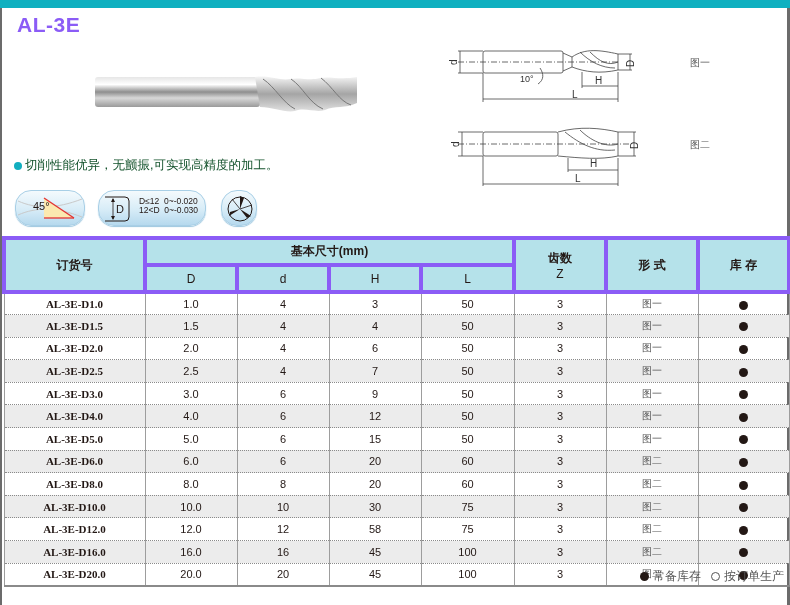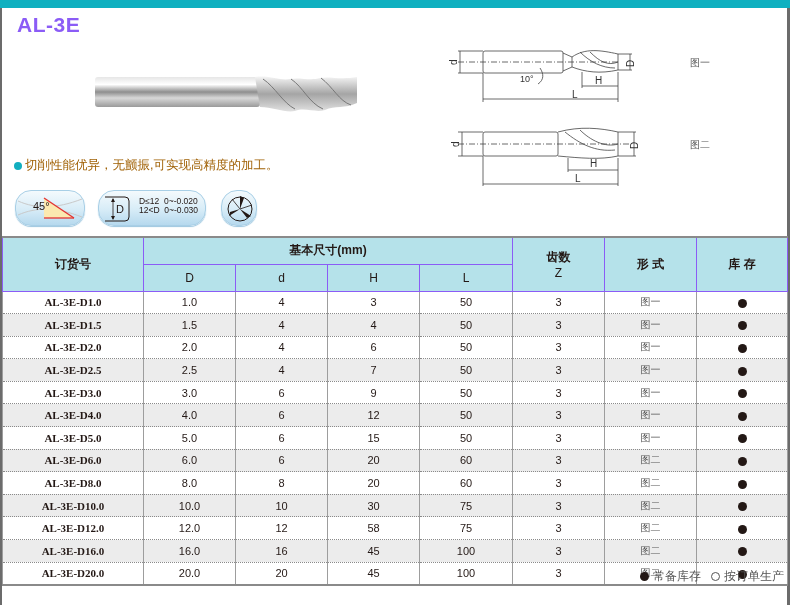--- a/index.html
+++ b/index.html
@@ -10,33 +10,33 @@
   .frame-right { position: absolute; left: 787px; top: 8px; width: 3px; height: 597px; background: #6b6b6b; }
   .title { position: absolute; left: 17px; top: 13px; font-size: 21px; font-weight: bold; color: #8b5cf6; letter-spacing: 0.5px; }
 
   .tool-photo { position: absolute; left: 95px; top: 75px; width: 265px; height: 40px; }
 
   .drawing { position: absolute; left: 440px; top: 40px; width: 230px; height: 150px; }
   .fig-label { position: absolute; font-size: 10px; color: #555; }
   .fig1-label { left: 690px; top: 56px; }
   .fig2-label { left: 690px; top: 138px; }
 
-  .feature { position: absolute; left: 14px; top: 157px; font-size: 12.5px; color: #a16207; display: flex; align-items: center; }
+  .feature { position: absolute; left: 14px; top: 157px; font-size: 12.5px; color: #14532d; display: flex; align-items: center; }
   .feature .dot { width: 8px; height: 8px; border-radius: 50%; background: #12aebf; margin-right: 3px; display: inline-block; }
 
   .badge { position: absolute; top: 190px; height: 36px; border-radius: 16px;
     background: linear-gradient(180deg, #f4fafd 0%, #d7ecf7 55%, #b6d9ee 100%);
     border: 1px solid #a8cfe6; box-shadow: 0 1px 1px #9cc6df; }
   .badge1 { left: 15px; width: 70px; }
   .badge2 { left: 98px; width: 108px; }
   .badge3 { left: 221px; width: 36px; }
   .badge2 .tol { position: absolute; left: 40px; top: 6px; font-size: 8.5px; line-height: 9px; color: #231815; white-space: pre; }
 
   table.spec { position: absolute; left: 2px; top: 236px; width: 785px; border-collapse: collapse; table-layout: fixed; }
-  table.spec th { background: #b5e2ea; font-weight: bold; font-size: 12px; color: #231815; border: 1px solid #8b5cf6; height: 27px; }
+  table.spec th { background: #b5e2ea; font-weight: bold; font-size: 12px; color: #231815; border: 4px solid #8b5cf6; height: 27px; }
   table.spec th.sub { font-weight: normal; font-size: 12px; }
   table.spec td { font-size: 11px; text-align: center; height: 22.6px; border-left: 1px solid #9d9d9d; border-right: 1px solid #9d9d9d; border-bottom: 1px dotted #8a8a8a; color: #231815; }
   table.spec td.code { font-weight: bold; font-size: 11px; font-family: Liberation Serif, serif; }
   table.spec tr.alt td { background: #ececec; }
   table.spec tr:last-child td { border-bottom: 2px solid #8a8a8a; border-radius: 9px; }
   table.spec td.fig { font-size: 10px; color: #555; }
   .stock-dot { display: inline-block; width: 9px; height: 9px; border-radius: 50%; background: #231815; vertical-align: middle; }
   table.spec { border-top: 2px solid #8a8a8a; }
 
   .legend { position: absolute; left: 640px; top: 568px; font-size: 12px; color: #555; display: flex; align-items: center; gap: 4px; }

